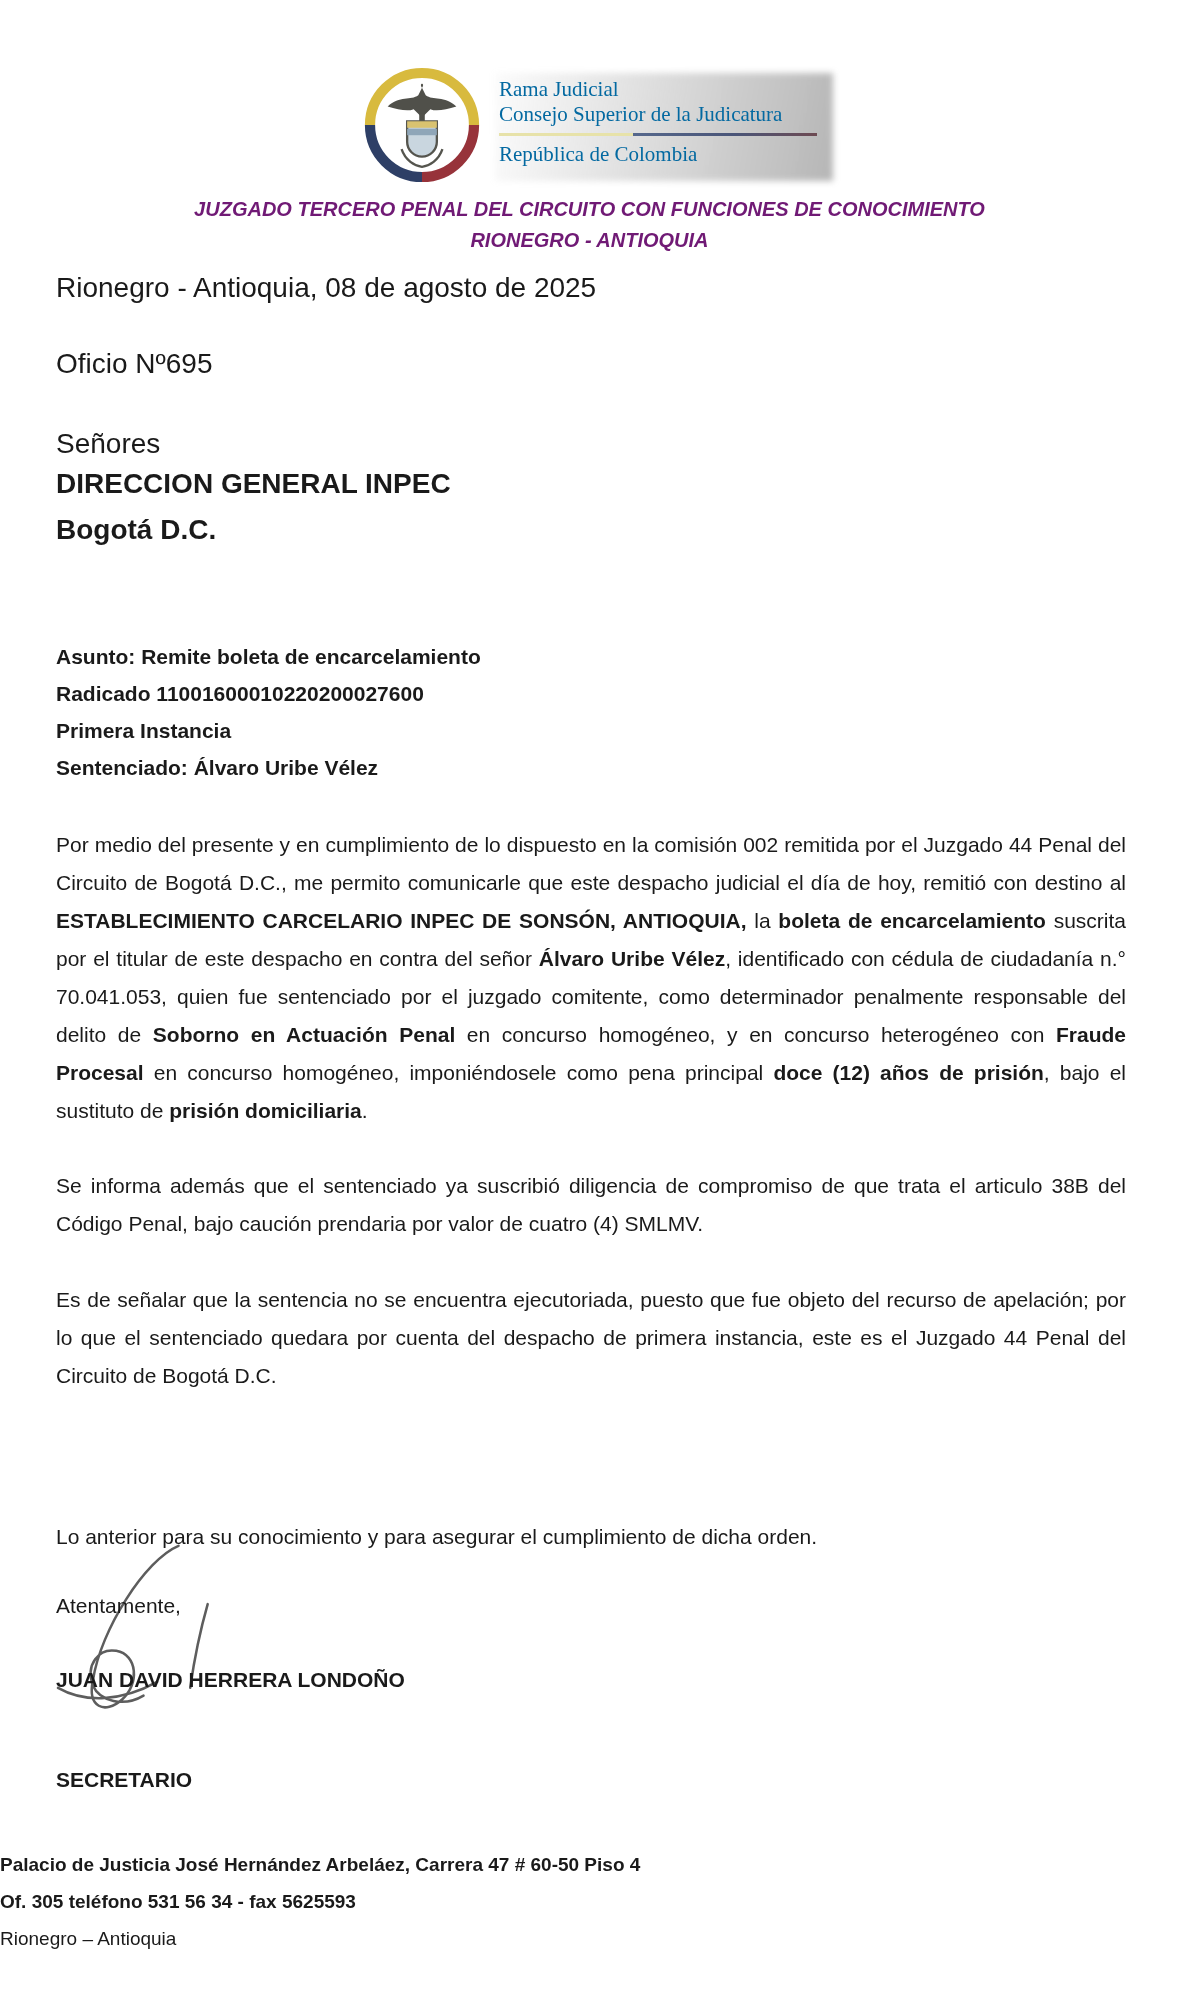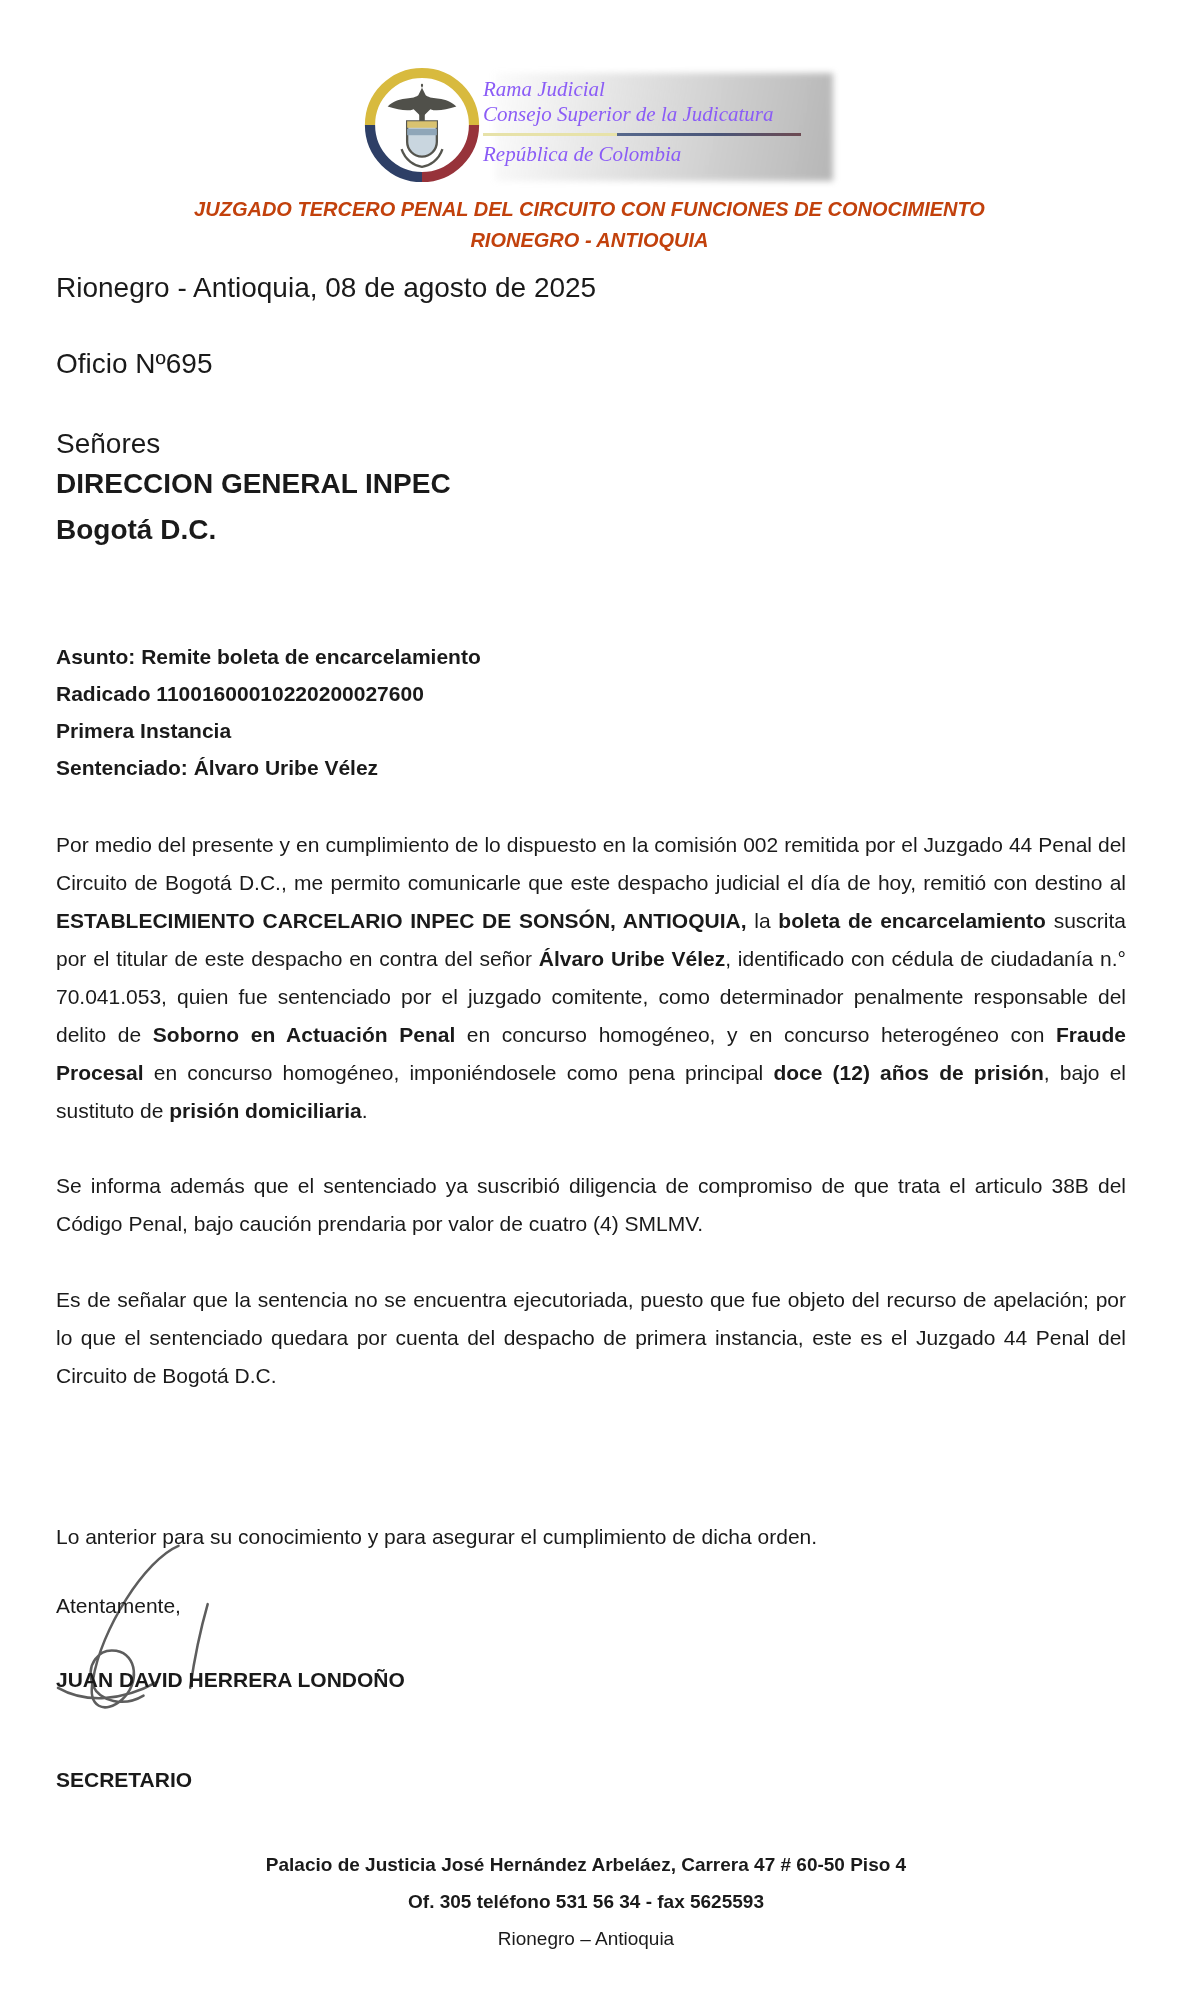--- a/index.html
+++ b/index.html
@@ -15,34 +15,34 @@
 
   
   .logo-wrap{position:absolute;top:55px;left:287px;width:560px;height:145px;}
   .emblem{position:absolute;left:70px;top:5px;width:130px;height:130px;}
   .logo-shadow{
     position:absolute;left:208px;top:18px;width:338px;height:108px;
     background:linear-gradient(100deg, rgba(190,190,190,0.05) 0%, rgba(150,150,150,0.38) 55%, rgba(110,110,110,0.5) 100%);
     filter:blur(3px);
   }
   .logo-text{
-    position:absolute;left:196px;top:22px;width:330px;
-    font-family:"Liberation Serif",serif;color:#8b5cf6;font-style:italic;
+    position:absolute;left:212px;top:22px;width:330px;
+    font-family:"Liberation Serif",serif;color:#0369a1;
   }
   .logo-line1{font-size:21px;line-height:25px;}
   .logo-line2{font-size:21px;line-height:25px;}
   .logo-divider{display:flex;height:3px;margin:6px 0 5px 0;width:318px;}
   .logo-divider .seg-yellow{flex:0 0 42%;background:#e7e2a9;}
   .logo-divider .seg-dark{flex:1;background:linear-gradient(90deg,#56688c 0%,#4a5578 55%,#6d4a52 100%);}
   .logo-line3{font-size:21px;line-height:26px;}
 
   .court-title{
     position:absolute;top:194px;left:0;width:1179px;
     text-align:center;font-weight:bold;font-style:italic;
-    font-size:20px;line-height:31px;color:#c2410c;
+    font-size:20px;line-height:31px;color:#701a75;
   }
 
   
   .abs{position:absolute;left:56px;font-size:28px;}
   .date-line{top:272px;}
   .oficio-line{top:348px;}
   .salutation{top:428px;}
   .recipient-name{top:468px;font-weight:bold;}
   .recipient-city{top:514px;font-weight:bold;}
 
@@ -62,21 +62,21 @@
   .p4{top:1432px;}
   .p5{top:1518px;}
 
   
   .valediction{position:absolute;left:56px;top:1594px;font-size:21px;text-align:right;}
   .signature-svg{position:absolute;left:52px;top:1540px;width:185px;height:175px;}
   .signer-name{position:absolute;left:56px;top:1668px;font-size:21px;font-weight:bold;}
   .signer-title{position:absolute;left:56px;top:1768px;font-size:21px;font-weight:bold;}
 
   
-  .footer{position:absolute;left:0;top:1846px;width:1172px;text-align:center;}
+  .footer{position:absolute;left:0;top:1846px;width:1172px;text-align:left;}
   .footer-line{font-size:19px;line-height:37px;font-weight:bold;}
   .footer-line.regular{font-weight:normal;font-size:19px;}
 </style>
 </head>
 <body>
 
 <div class="page">
 
   <div class="logo-wrap">
     <svg class="emblem" viewBox="0 0 140 140">

